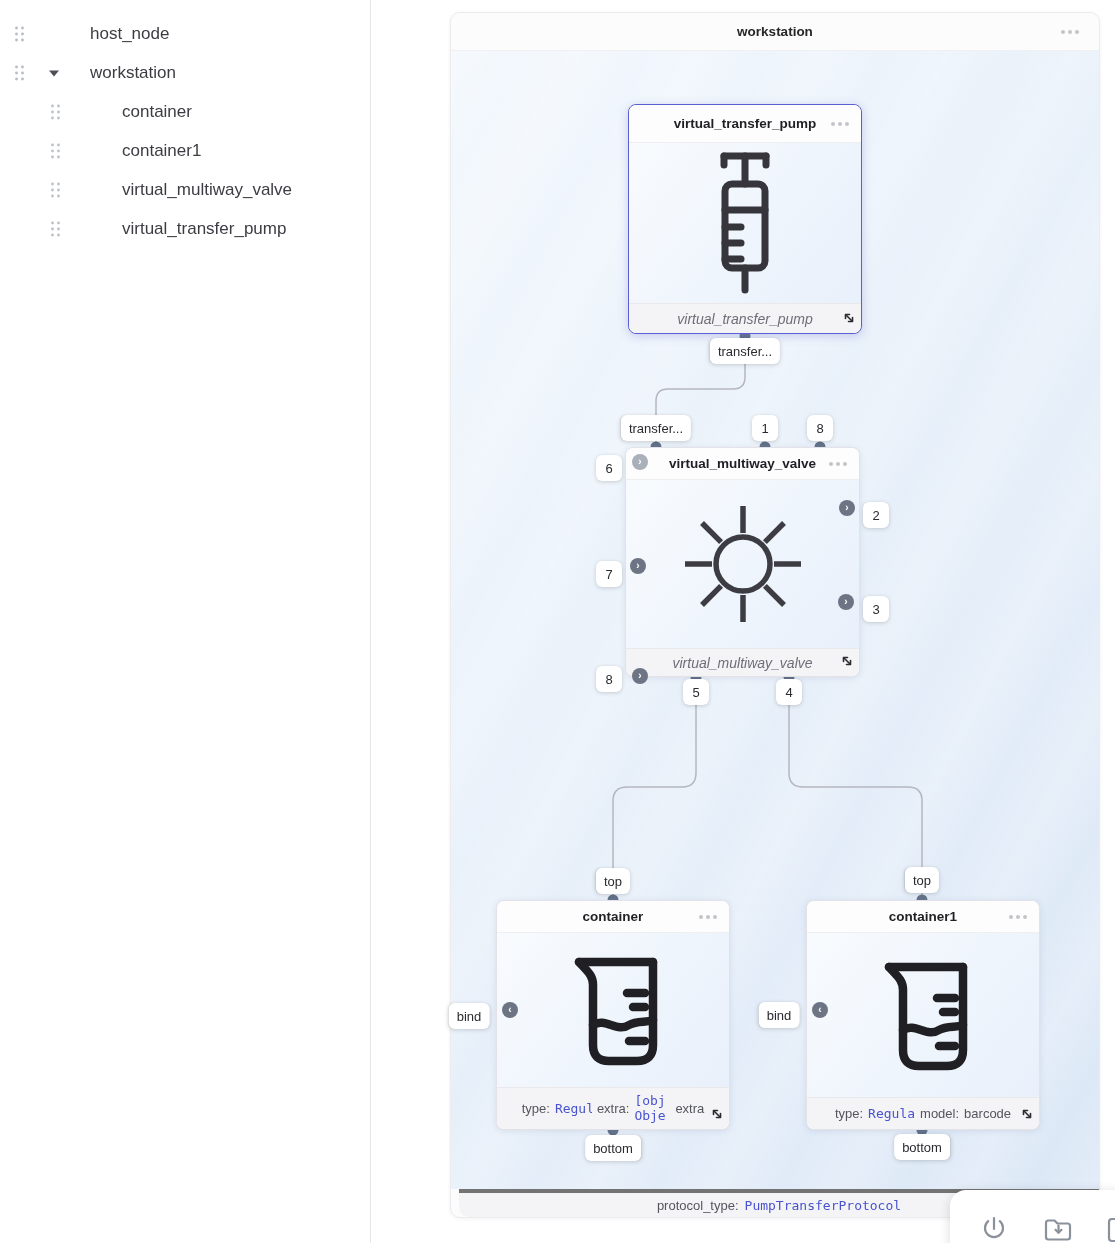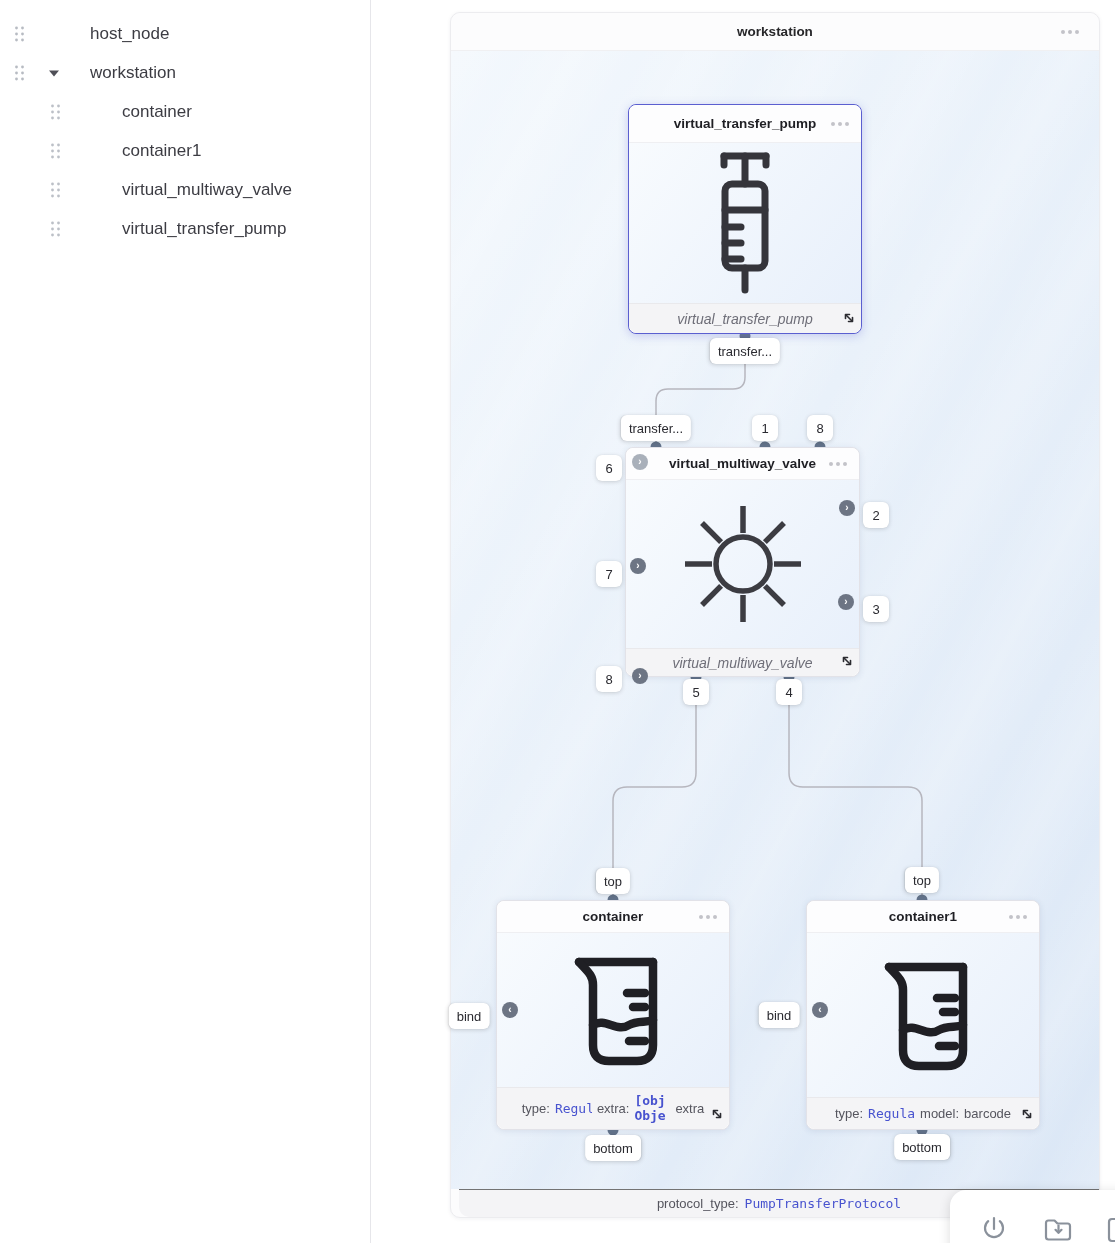--- a/index.html
+++ b/index.html
@@ -30,21 +30,21 @@
   .panel-title { font-size:13.5px; font-weight:bold; color:#27272a; }
   .menu-dots { display:flex; gap:3px; align-items:center; cursor:pointer; }
   .menu-dots i { width:4px; height:4px; border-radius:50%; background:#c3c3c9; display:block; }
   .panel-header .menu-dots { position:absolute; right:20px; top:17px; }
   .panel-body { position:absolute; left:0; right:0; top:38px; bottom:28px; overflow:hidden;
     background-image:
       repeating-linear-gradient(118deg, rgba(255,255,255,.22) 0px, rgba(255,255,255,0) 55px, rgba(255,255,255,.22) 110px),
       linear-gradient(128deg,#f3f8fd 0%,#e9f1fa 42%,#dbe7f6 100%);
   }
   .panel-footer { position:absolute; left:8px; right:0; bottom:0; height:28px;
-    background:#f4f4f6; border-top:1px solid #737373; border-radius:0 0 10px 10px;
+    background:#f4f4f6; border-top:4px solid #737373; border-radius:0 0 10px 10px;
     display:flex; align-items:center; justify-content:center; gap:6px; font-size:13px; color:#55555e; }
   .code { font-family:"DejaVu Sans Mono", monospace; color:#4853cf; }
   
   .edges { position:absolute; left:0; top:0; z-index:2; pointer-events:none; }
   .dot { position:absolute; width:11px; height:11px; border-radius:50%;
     background:#64748b; transform:translate(-50%,-50%); z-index:3; }
   .pcircle { position:absolute; width:16px; height:16px; border-radius:50%;
     background:#6d7584; transform:translate(-50%,-50%); z-index:5;
     display:flex; align-items:center; justify-content:center;
     color:#fff; font-size:10px; line-height:1; font-weight:bold; cursor:pointer; }
@@ -60,21 +60,21 @@
   .node-header .menu-dots { position:absolute; right:12px; }
   .node-body { flex:1 1 auto; display:flex; align-items:center; justify-content:center;
     background:linear-gradient(128deg,#f8fbfe 0%,#e8f0fb 100%); }
   .node-footer { position:relative; flex:0 0 auto; background:#f4f4f6; border-top:1px solid #e9e9ec;
     border-radius:0 0 8px 8px; display:flex; align-items:center; justify-content:center; }
   .footer-name { font-style:italic; font-size:14px; color:#6e6e78; }
   .resize { position:absolute; right:6px; bottom:5px; cursor:nwse-resize; }
   .fields { display:flex; align-items:center; gap:5px; width:100%; padding:0 12px;
     overflow:hidden; font-size:13px; color:#55555e; white-space:nowrap; justify-content:center; }
   .fields .code { font-size:13px; }
-  .wrapval { width:36px; white-space:normal; line-height:1.1; flex:0 0 auto; overflow:hidden;font-weight:bold; }
+  .wrapval { width:36px; white-space:normal; line-height:1.1; flex:0 0 auto; overflow:hidden; }
   .clipval { max-width:37px; overflow:hidden; flex:0 0 auto; }
   .noshrink { flex:0 0 auto; }
   
   .badge { position:absolute; transform:translate(-50%,-50%); z-index:6;
     background:#fff; border-radius:6px; height:26px; padding:0 8px; min-width:26px;
     display:flex; align-items:center; justify-content:center;
     font-size:13px; color:#2a2a30; white-space:nowrap;
     box-shadow:0 1px 4px rgba(0,0,0,.16), 0 0 1px rgba(0,0,0,.08); cursor:pointer; }
   
   .float-toolbar { position:absolute; left:950px; top:1190px; width:240px; height:90px;

